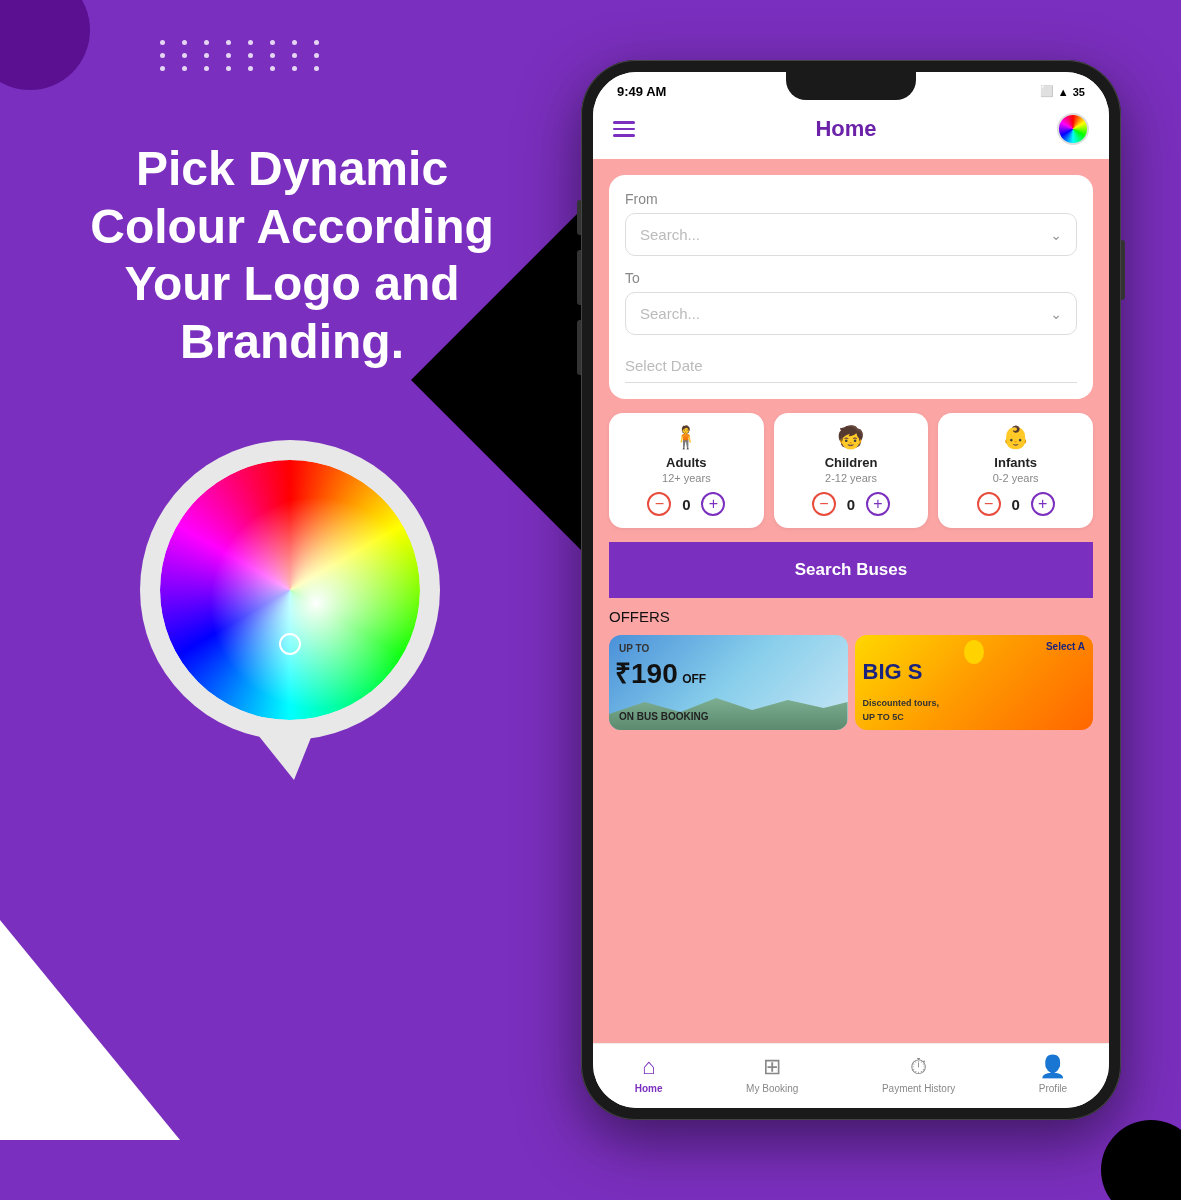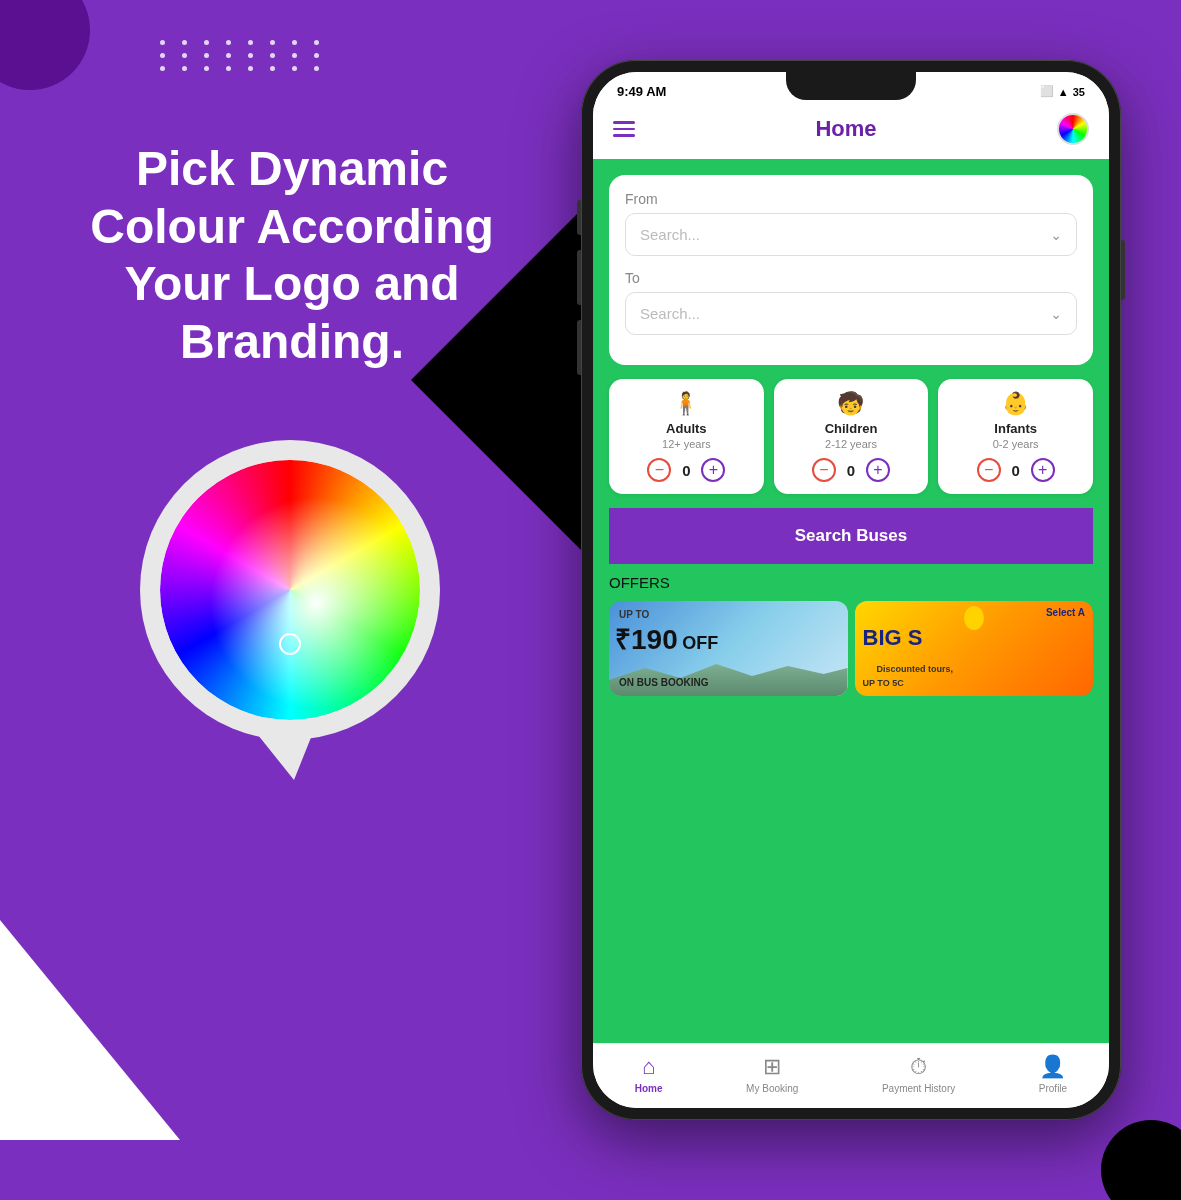--- a/index.html
+++ b/index.html
@@ -249,21 +249,21 @@
     .color-circle-icon {
       width: 32px;
       height: 32px;
       border-radius: 50%;
       background: conic-gradient(red, yellow, lime, cyan, blue, magenta, red);
       border: 2px solid #ddd;
     }
 
     
     .app-content {
-      background: #22c55e;
+      background: #fca5a5;
       padding: 16px 16px;
       overflow-y: auto;
       height: calc(100% - 130px);
     }
 
     
     .form-card {
       background: white;
       border-radius: 16px;
       padding: 16px;
@@ -381,21 +381,20 @@
     .offers-title {
       font-size: 15px;
       font-weight: 400;
       color: #111;
       margin: 10px 0 10px;
     }
     .offers-row {
       display: flex;
       gap: 7px;
       overflow: hidden;
-      border-radius: 12px;
     }
     .offer-card {
       flex: 1;
       border-radius: 12px;
       overflow: hidden;
       height: 95px;
       position: relative;
     }
     .offer-card-blue {
       background: linear-gradient(135deg, #4a90d9 0%, #87ceeb 50%, #c8e6f5 100%);
@@ -579,20 +578,23 @@
             <span class="search-placeholder">Search...</span>
             <span class="chevron-down">⌄</span>
           </div>
 
           <div class="field-label">To</div>
           <div class="search-dropdown">
             <span class="search-placeholder">Search...</span>
             <span class="chevron-down">⌄</span>
           </div>
 
+          <div class="date-field">
+            <span>Select Date</span>
+          </div>
         </div>
 
         
         <div class="passenger-section">
 
           <div class="passenger-card">
             <div class="passenger-icon">🧍</div>
             <div class="passenger-type">Adults</div>
             <div class="passenger-age">12+ years</div>
             <div class="counter-row">
@@ -630,29 +632,29 @@
 
         
         <div class="offers-title">OFFERS</div>
         <div class="offers-row">
 
           <div class="offer-card offer-card-blue">
             <div class="offer-mountains"></div>
             <div style="position:absolute;top:8px;left:10px;font-size:10px;font-weight:700;color:#333;">UP TO</div>
             <div style="position:absolute;top:18px;left:6px;">
               <span style="font-size:28px;font-weight:900;color:#111;">₹190</span>
-              <span style="font-size:18px;font-weight:900;color:#111;">OFF</span>
+              <span style="font-size:12px;font-weight:900;color:#111;">OFF</span>
             </div>
             <div style="position:absolute;bottom:8px;left:10px;font-size:10px;font-weight:800;color:#222;">ON BUS BOOKING</div>
           </div>
 
           <div class="offer-card offer-card-orange">
             <div style="position:absolute;top:6px;right:8px;font-size:10px;font-weight:700;color:#1a237e;text-align:right;">Select A</div>
             <div style="position:absolute;top:24px;left:8px;font-size:22px;font-weight:900;color:#1a237e;">BIG S</div>
-            <div style="position:absolute;bottom:22px;left:8px;font-size:9px;font-weight:600;color:#333;margin-left:14px;">Discounted tours,</div>
+            <div style="position:absolute;bottom:22px;left:8px;font-size:9px;font-weight:600;color:#333;">Discounted tours,</div>
             <div style="position:absolute;bottom:8px;left:8px;font-size:9px;font-weight:800;color:#333;">UP TO 5C</div>
 
             <div style="position:absolute;top:5px;left:50%;transform:translateX(-50%);">
               <div style="width:20px;height:24px;border-radius:50%;background:#FFD700;opacity:0.9;"></div>
             </div>
           </div>
         </div>
       </div>
 
       <div class="bottom-nav">

